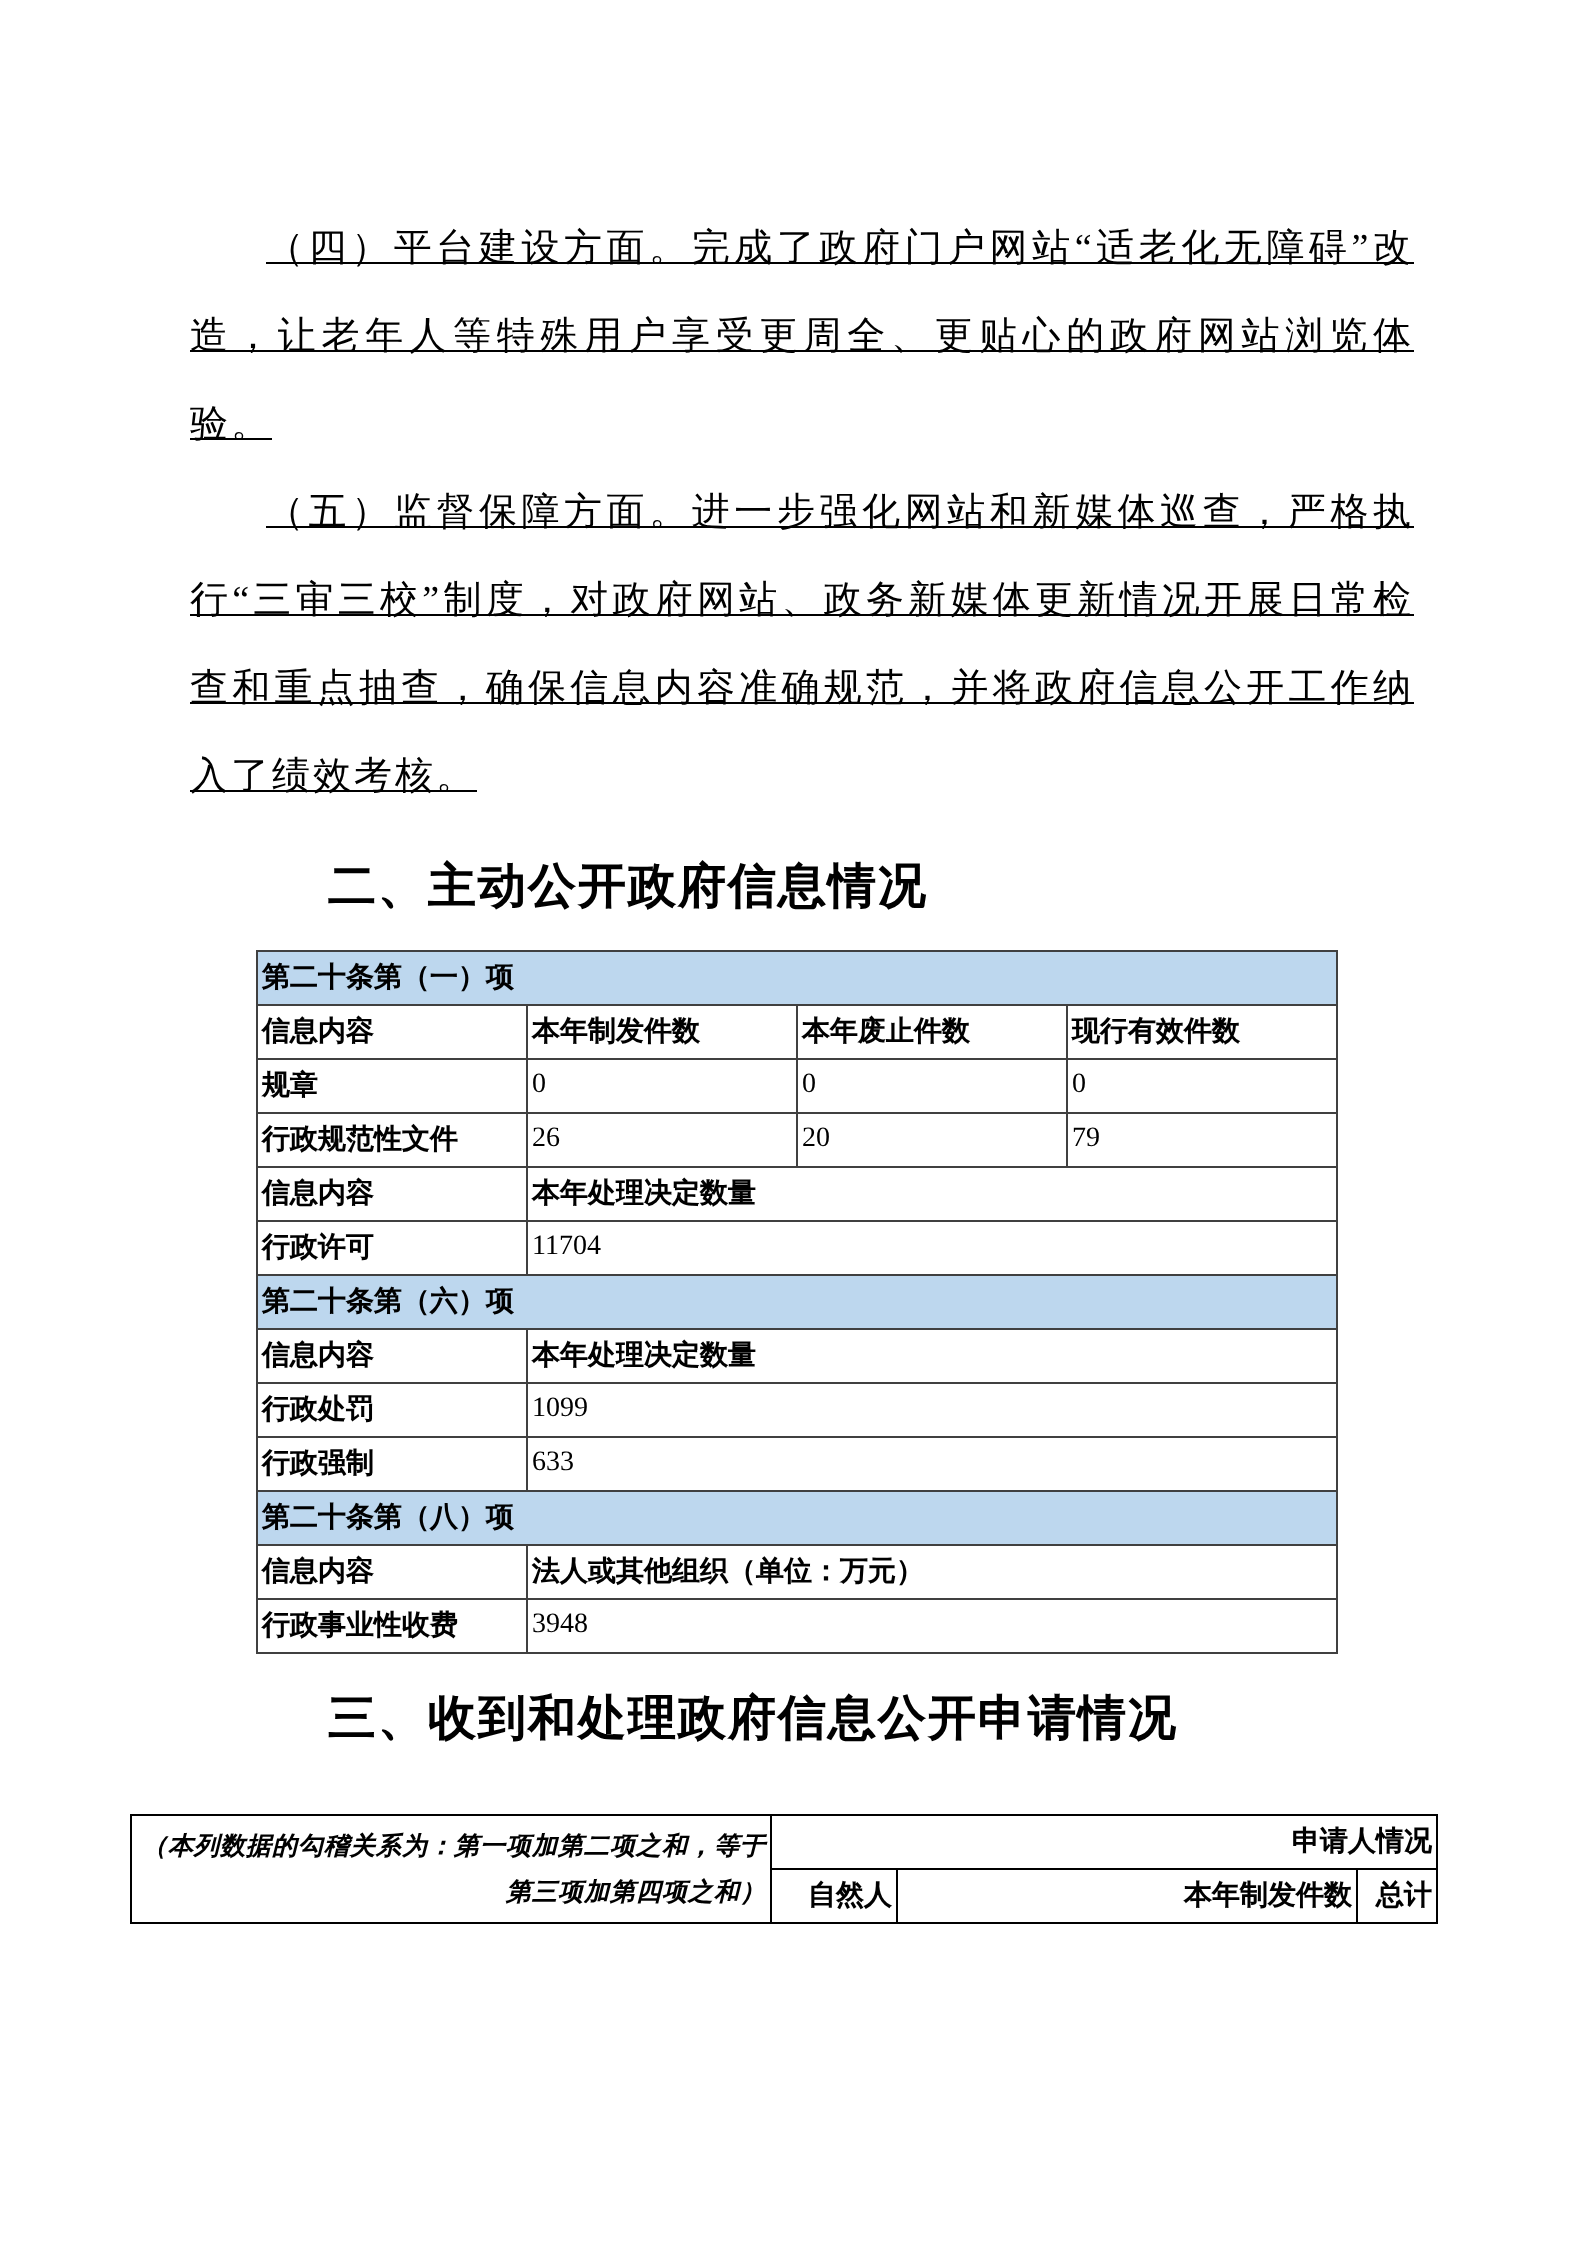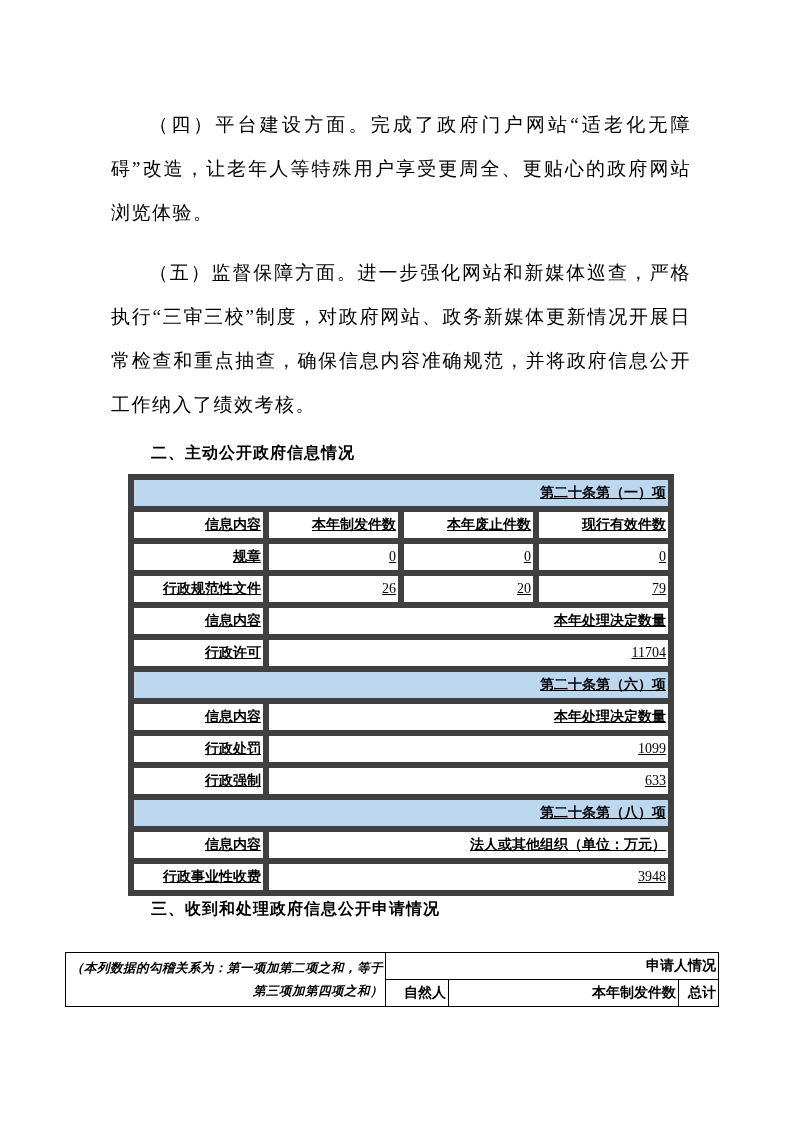--- a/index.html
+++ b/index.html
@@ -18,48 +18,48 @@
   }
   .body-text {
     margin: 103px 90px 0 95px;
     width: 612px;
     font-size: 19px;
     line-height: 44px;
     text-align: justify;
     letter-spacing: 1.5px;
   }
   .body-text p {
+    margin: 0;
+    text-indent: 2em;
+    text-decoration: underline;
+  }
+  h2.section-heading {
     margin: 16px;
-    text-indent: 2em;
-  }
-  h2.section-heading {
-    margin: 3px;
     padding-left: 148px;
-    font-size: 16px;
+    font-size: 24px;
     font-weight: bold;
     font-family: "Liberation Sans", "DejaVu Sans", sans-serif;
     letter-spacing: 1px;
   }
   .heading-2 { margin-top: 12px; }
   .heading-3 { margin-top: 78px; }
 
   table.info-table {
     margin: 10px 0 0 128px;
     width: 540px;
     border-collapse: collapse;
     table-layout: fixed;
     font-size: 14px;
   }
   table.info-table td {
-    border: 6px solid #404040;
+    border: 1px solid #404040;
     height: 26px;
-    text-align: right;
+    text-align: left;
     vertical-align: middle;
     padding: 0 2px;
-    text-decoration: underline;
   }
   td.section-header {
     background: var(--table-header-bg, #BDD7EE);
     font-weight: 600;
   }
   td.label {
     font-weight: bold;
   }
   td.value {
     font-weight: normal;

